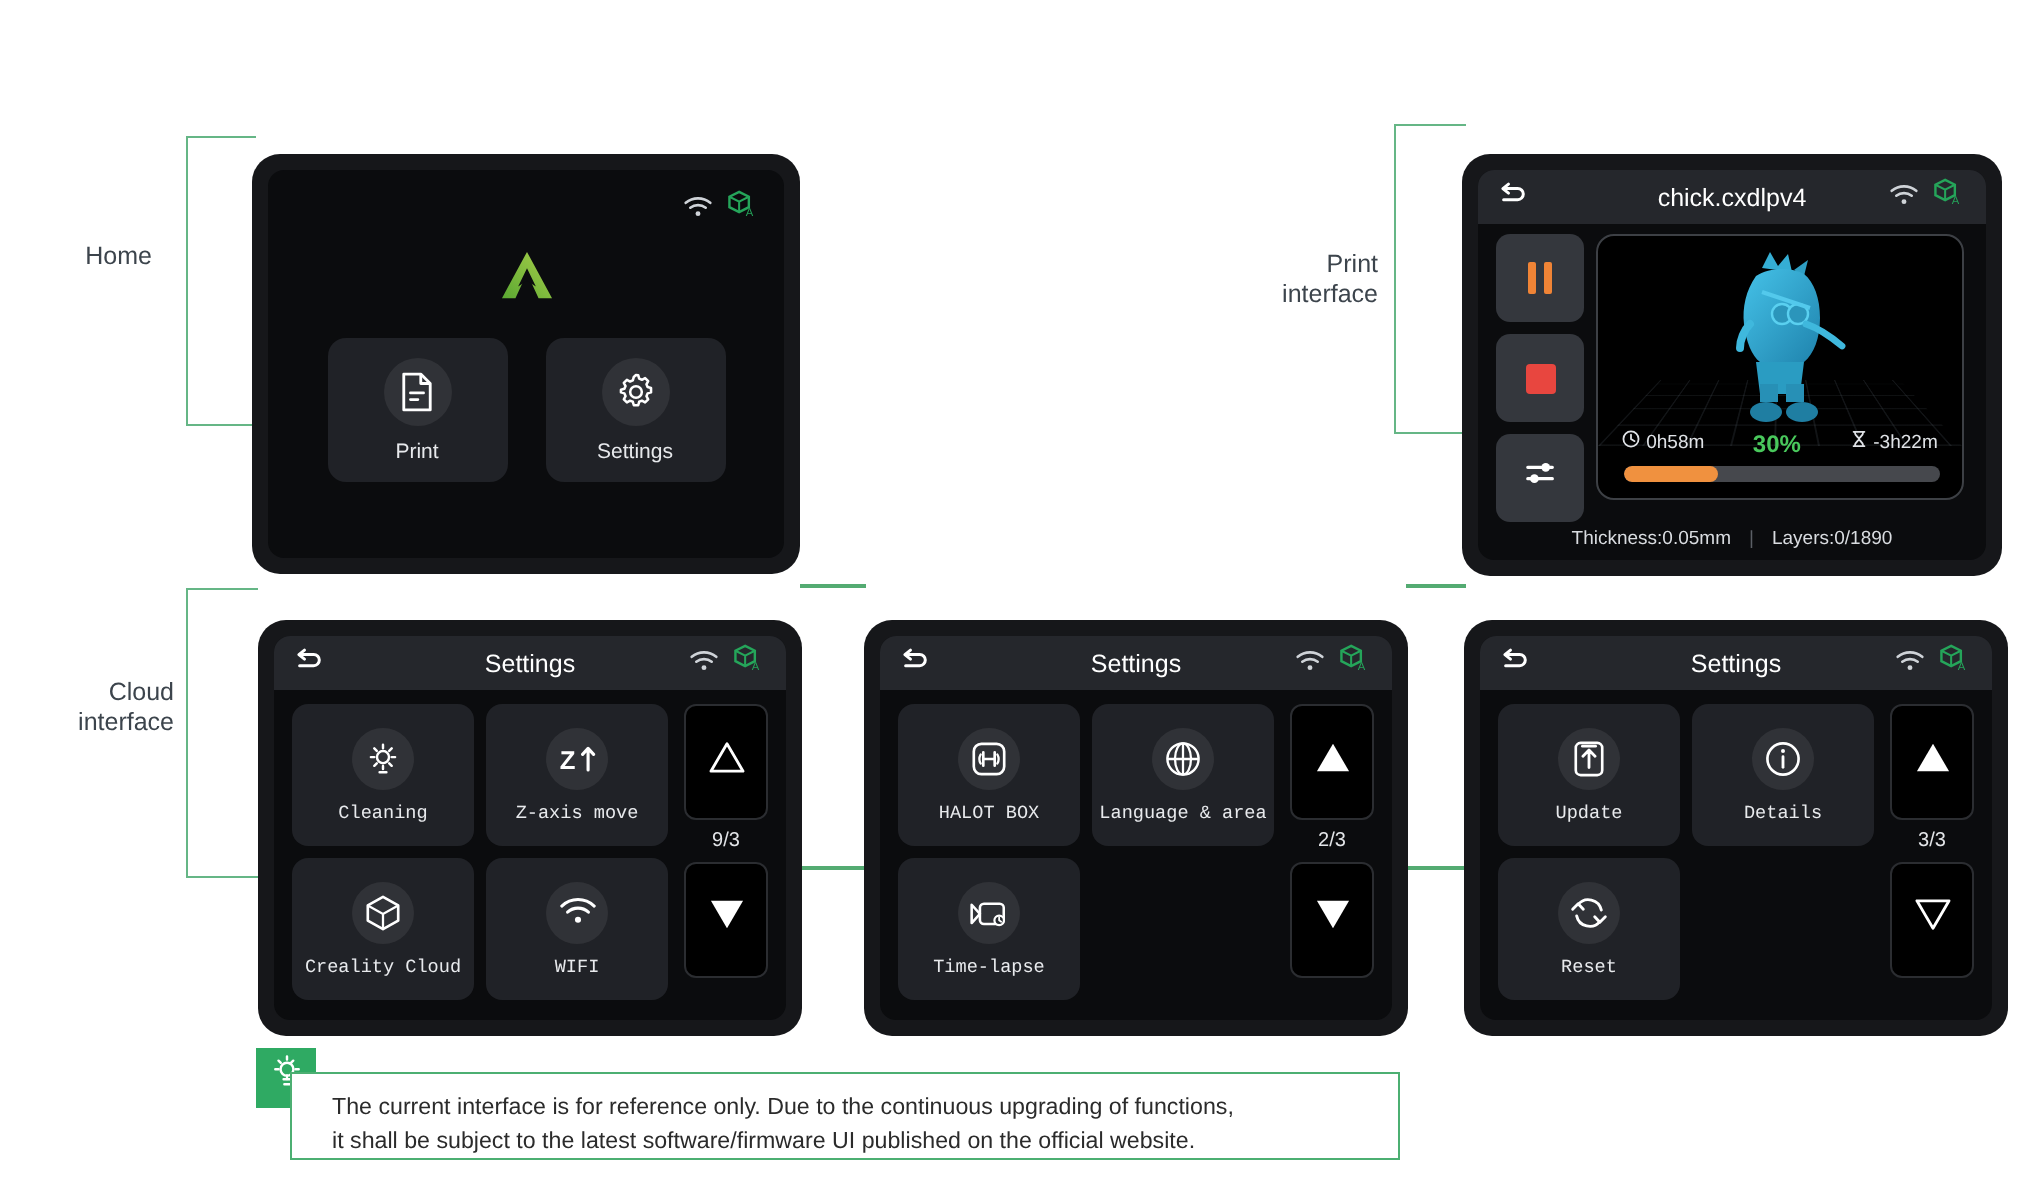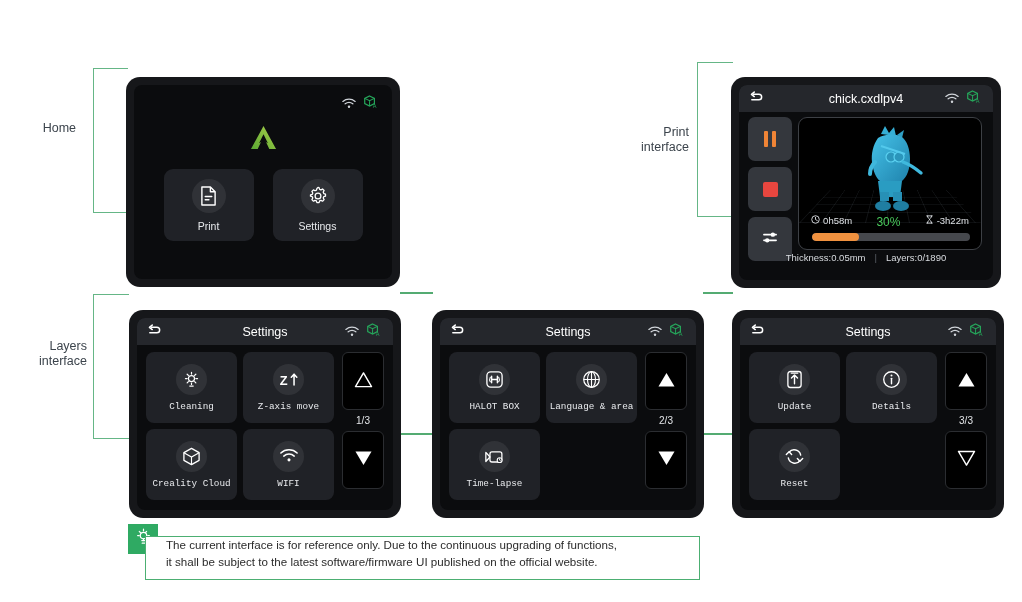--- a/index.html
+++ b/index.html
@@ -129,30 +129,30 @@
     opacity: .9;
   }
   .pi-model { position: absolute; left: 50%; top: 6px; transform: translateX(-50%); }
 
   .pi-stats {
     position: absolute; left: 0; bottom: 20px; width: 100%;
     display: flex; align-items: flex-start; justify-content: space-around;
     font-size: 9.5px; color: #dfe2e6;
   }
   .pi-stats .grp { display: flex; align-items: center; gap: 3px; }
-  .pi-pct { color: #49c85c; font-size: 12px; font-weight: 400; }
+  .pi-pct { color: #49c85c; font-size: 12px; font-weight: 700; }
 
   .pi-progress {
     position: absolute; left: 13px; bottom: 8px; width: 158px; height: 8px;
     background: #46484d; border-radius: 5px; overflow: hidden;
   }
   .pi-progress .fill { height: 100%; background: #f0913f; border-radius: 5px; }
 
   .pi-footer {
-    position: absolute; left: 0; bottom: 17px; width: 100%;
+    position: absolute; left: 0; bottom: 5px; width: 100%;
     display: flex; align-items: flex-start; justify-content: center; gap: 9px;
     color: #d9dce0; font-size: 9.5px;
   }
   .pi-footer .sep { color: #5b5f66; }
 
   
   .settings-device { top: 266px; width: 272px; height: 208px; }
   #set1-device { left: 129px; }
   #set2-device { left: 432px; }
   #set3-device { left: 732px; }
@@ -188,21 +188,21 @@
     display: flex; align-items: center; justify-content: center;
   }
   .pager-count { color: #e3e5e8; font-size: 10px; margin: 5px 0; }
 
   
   #note {
     position: absolute; left: 145px; top: 536px;
     width: 555px; height: 44px;
     border: 1px solid #4caf72;
     background: #ffffff;
-    display: flex; align-items: flex-start;
+    display: flex; align-items: flex-end;
   }
   #note-icon {
     position: absolute; left: 128px; top: 524px;
     width: 30px; height: 30px; background: #2faa63;
     display: flex; align-items: center; justify-content: center;
   }
   #note p {
     color: #2b2b2b; font-size: 11.6px; line-height: 16.5px;
     padding-left: 20px; padding-right: 8px;
   }
@@ -214,21 +214,21 @@
 <div class="side-label" style="left:1px; top:121px; width:75px;">Home</div>
 
 <div class="bracket" style="left:697px; top:62px; width:36px; height:155px;"></div>
 <div class="side-label" style="left:610px; top:125px; width:79px;">
   <span>Print</span><br>
   <span>interface</span>
 </div>
 
 <div class="bracket" style="left:93px; top:294px; width:36px; height:145px;"></div>
 <div class="side-label" style="left:10px; top:339px; width:77px;">
-  <span>Layers</span><br>
+  <span>Cloud</span><br>
   <span>interface</span>
 </div>
 
 <div class="connector" style="left:400px; top:292px; width:33px;"></div>
 <div class="connector" style="left:400px; top:433px; width:33px;"></div>
 <div class="connector" style="left:703px; top:292px; width:30px;"></div>
 <div class="connector" style="left:703px; top:433px; width:30px;"></div>
 
 <div class="device" id="home-device">
   <div class="screen" id="home-screen">
@@ -477,21 +477,21 @@
     </div>
 
     <div class="pager">
       <div class="pager-btn">
         <span>
           <svg width="19" height="17" viewBox="0 0 20 18">
               <path d="M10 2 18.5 16.5H1.5Z" fill="none" stroke="#fff" stroke-width="1.5" stroke-linejoin="round"></path>
             </svg>
         </span>
       </div>
-      <span class="pager-count">1/3</span>
+      <span class="pager-count">9/3</span>
       <div class="pager-btn">
         <span>
           <svg width="19" height="17" viewBox="0 0 20 18">
               <path d="M10 16 1.5 1.5h17Z" fill="#fff"></path>
             </svg>
         </span>
       </div>
     </div>
 
   </div>

